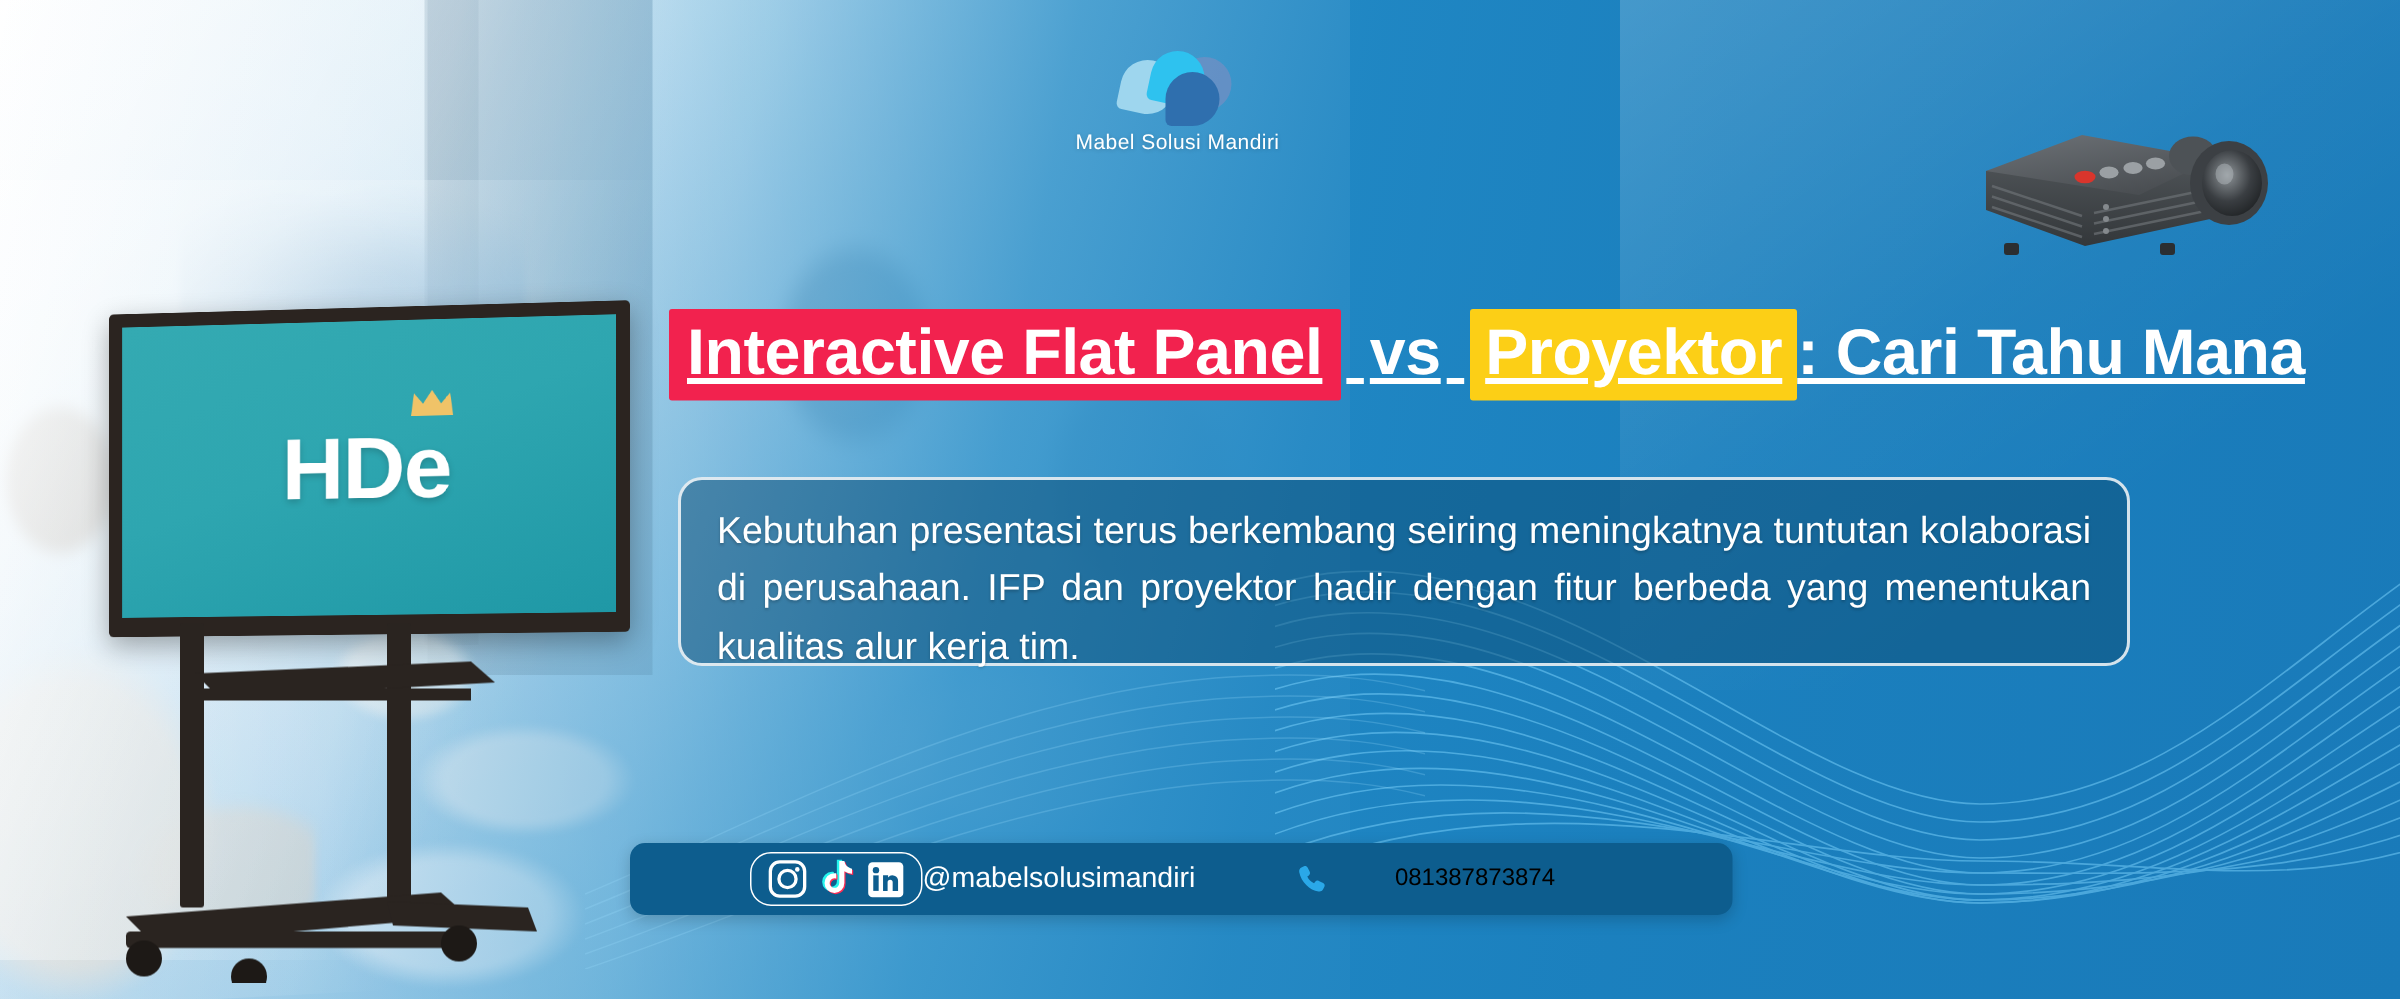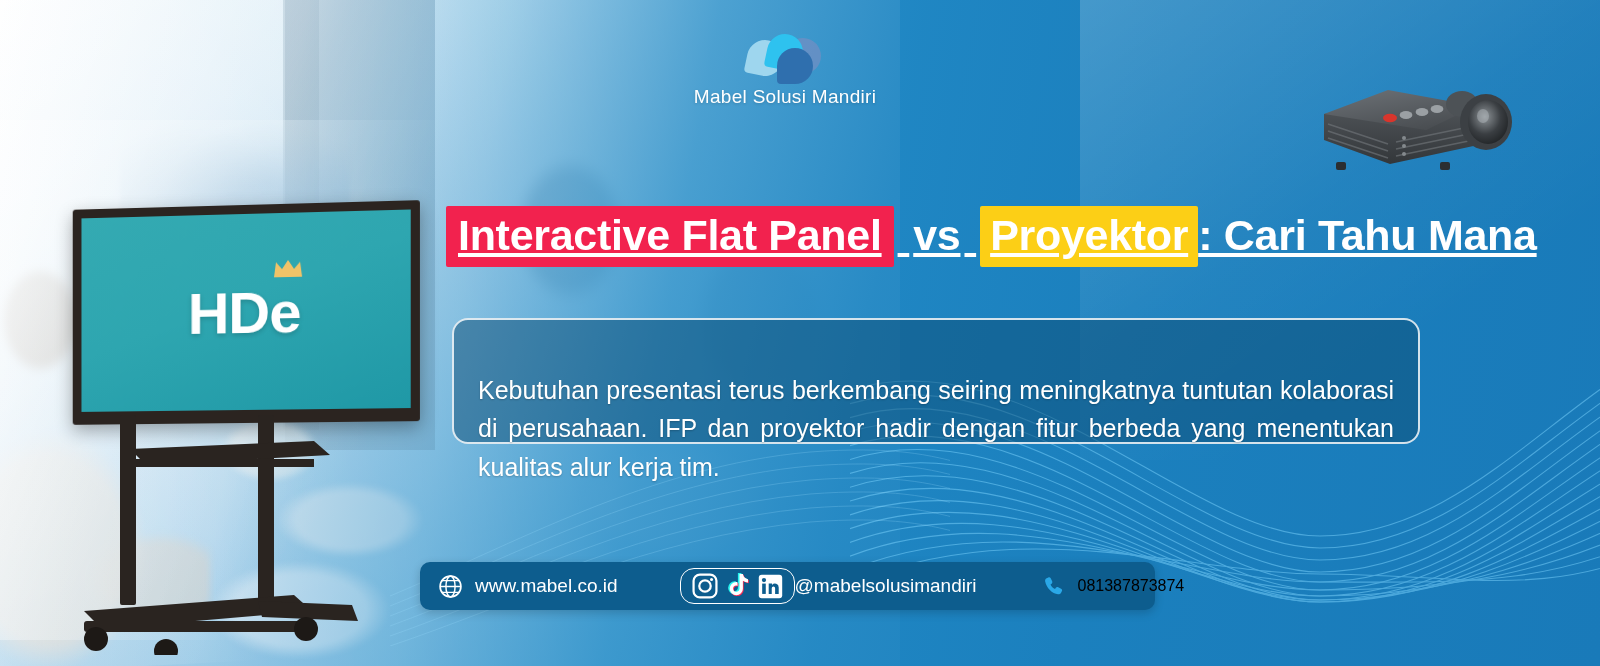--- a/index.html
+++ b/index.html
@@ -99,21 +99,21 @@
   .logo-mark { position:relative; width:76px; height:46px; margin:0 auto 6px; }
   .logo-mark span {
     position:absolute; display:block; width:36px; height:36px;
     border-radius: 50% 50% 50% 4px;
   }
   .lm1 { left:0;  top:6px; background:#9ed6ee; transform:rotate(12deg); }
   .lm2 { left:38px; top:4px; background:#6b8fc4; transform:rotate(12deg); opacity:.85; }
   .lm3 { left:20px; top:0;  background:#2ec2ef; transform:rotate(12deg); }
   .lm4 { left:30px; top:14px; width:26px; height:26px; background:#2f6fae; border-radius:50% 4px 50% 50%; }
   .logo-text {
-    color:#ffffff; font-size:19px; letter-spacing:.3px;
+    color:#ffffff; font-size:14px; letter-spacing:.3px;
     text-shadow:0 1px 3px rgba(0,0,0,.18); white-space:nowrap;
   }
 
   
   .projector { position:absolute; left:1316px; top:78px; width:200px; height:100px; }
 
   
   .tv-unit { position:absolute; left:62px; top:205px; width:360px; height:450px; }
   .tv-body {
     position:absolute; left:8px; top:0; width:348px; height:218px;
@@ -159,42 +159,41 @@
     position:absolute; left:452px; top:318px; width:968px; height:126px;
     background: rgba(13, 78, 118, .52);
     border:2px solid rgba(255,255,255,.82);
     border-radius:16px;
     padding:15px 24px 0 24px;
   }
   .desc-text {
     color:#ffffff; font-size:25px; line-height:1.53;
     text-align:justify; text-align-last:left;
     text-shadow:0 1px 2px rgba(0,0,0,.22);
-    margin-top:36px;
   }
 
   
   .footer-bar {
     position:absolute; left:420px; top:562px; width:735px; height:48px;
     background:#0d5d8e;
     border-radius:10px;
     display:flex; align-items:center;
     padding:0 18px;
     box-shadow:0 3px 10px rgba(0,0,0,.18);
   }
   .fitem { display:flex; align-items:center; color:#fff; font-size:19px; white-space:nowrap; }
   .fitem svg { display:block; }
   .web-text { margin-left:12px; }
   .social-pill {
     display:flex; align-items:center; gap:7px;
     border:1.6px solid #ffffff; border-radius:14px;
     padding:3px 10px; margin-left:62px;
   }
   .handle-text { }
-  .phone-group { display:flex; align-items:center; margin-left:66px; }
+  .phone-group { display:flex; align-items:center; margin-left:66px;gap:32px; }
   .phone-text { margin-left:12px; }
 </style>
 </head>
 <body>
 
 <div class="banner">
 
   <div class="photo-layer">
     <div class="photo-office"></div>
     <div class="photo-trees"></div>
@@ -331,28 +330,20 @@
       <span class="hl-red">Interactive Flat Panel</span><span class="hl-ws"> </span><span class="hl-plain">vs</span><span class="hl-ws"> </span><span class="hl-yellow">Proyektor</span><span class="hl-plain">: Cari Tahu Mana</span>
     </div>
   </div>
 
   <div class="desc-box">
     <div class="desc-text">Kebutuhan presentasi terus berkembang seiring meningkatnya tuntutan kolaborasi di perusahaan. IFP dan proyektor hadir dengan fitur berbeda yang menentukan kualitas alur kerja tim.</div>
   </div>
 
   <div class="footer-bar">
 
-    <div class="fitem">
-      <svg width="25" height="25" viewBox="0 0 24 24">
-        <circle cx="12" cy="12" r="10" fill="none" stroke="#fff" stroke-width="1.6"></circle>
-        <ellipse cx="12" cy="12" rx="4.4" ry="10" fill="none" stroke="#fff" stroke-width="1.4"></ellipse>
-        <path d="M2,12 H22 M3.6,6.4 H20.4 M3.6,17.6 H20.4" stroke="#fff" stroke-width="1.3" fill="none"></path>
-      </svg>
-      <span class="web-text">www.mabel.co.id</span>
-    </div>
 
     <div class="social-pill">
       <svg width="28" height="28" viewBox="0 0 24 24">
         <rect x="2.2" y="2.2" width="19.6" height="19.6" rx="5.4" fill="none" stroke="#fff" stroke-width="1.9"></rect>
         <circle cx="12" cy="12" r="4.9" fill="none" stroke="#fff" stroke-width="1.9"></circle>
         <circle cx="17.6" cy="6.5" r="1.3" fill="#fff"></circle>
       </svg>
       <svg width="24" height="28" viewBox="0 0 24 28">
         <path d="M13.5,2 h3.4 a6.4,6.4 0 0 0 5.1,5.2 v3.3 a9.4,9.4 0 0 1 -5.1,-1.7 v7.9 a6.6,6.6 0 1 1 -6.6,-6.6 c0.4,0 0.8,0 1.2,0.1 v3.5 a3.2,3.2 0 1 0 2.0,3.0 Z" fill="#25f4ee" transform="translate(-1.6,-0.9)"></path>
         <path d="M13.5,2 h3.4 a6.4,6.4 0 0 0 5.1,5.2 v3.3 a9.4,9.4 0 0 1 -5.1,-1.7 v7.9 a6.6,6.6 0 1 1 -6.6,-6.6 c0.4,0 0.8,0 1.2,0.1 v3.5 a3.2,3.2 0 1 0 2.0,3.0 Z" fill="#fe2c55" transform="translate(0.8,0.8)"></path>

